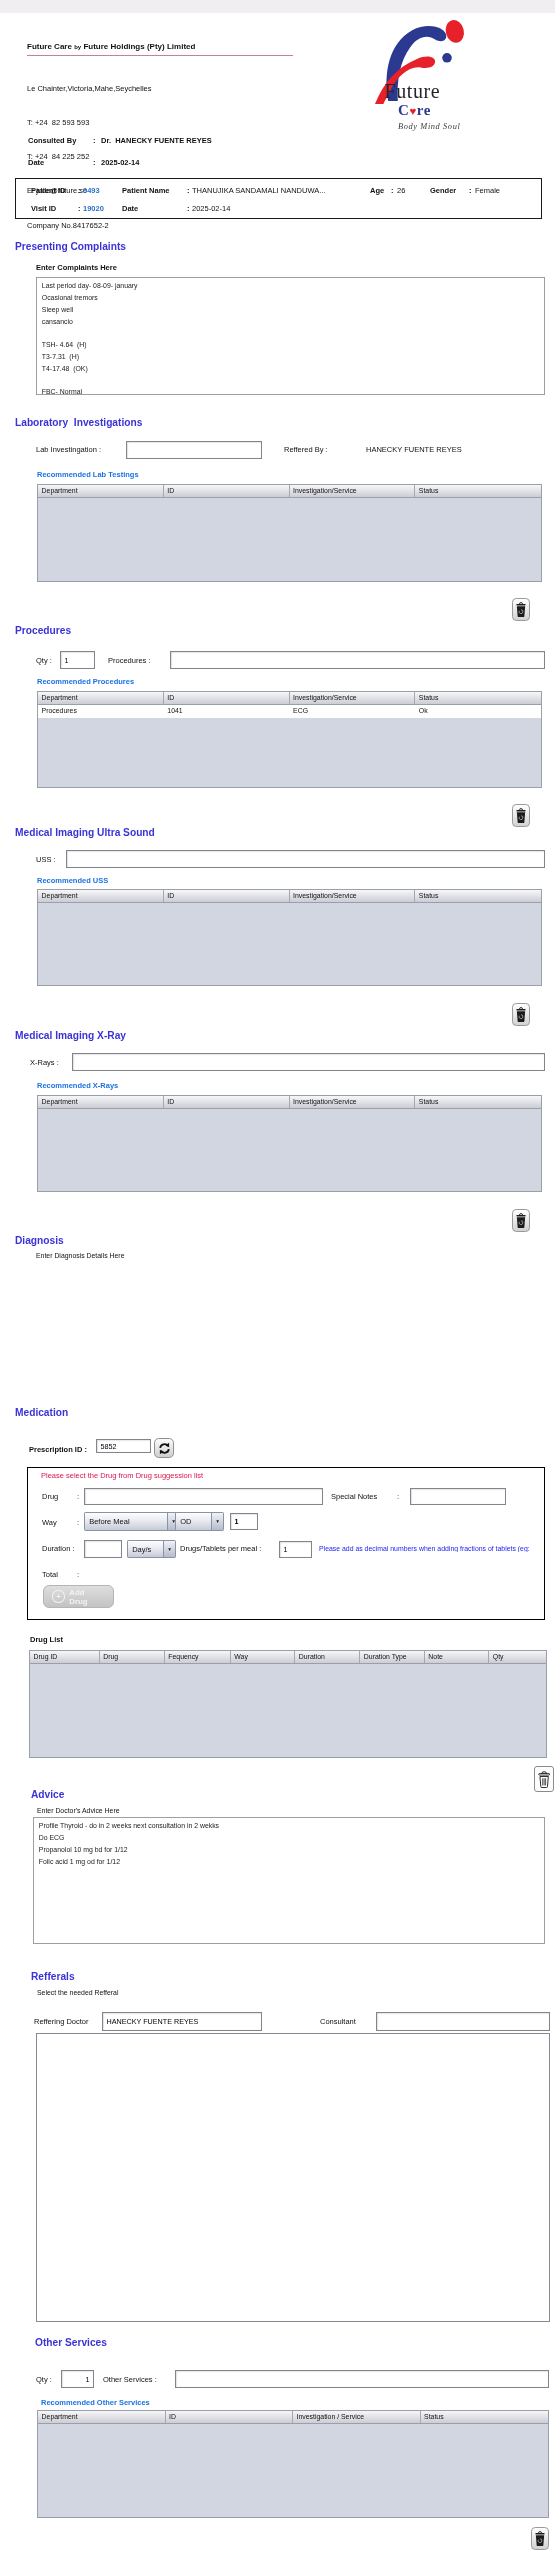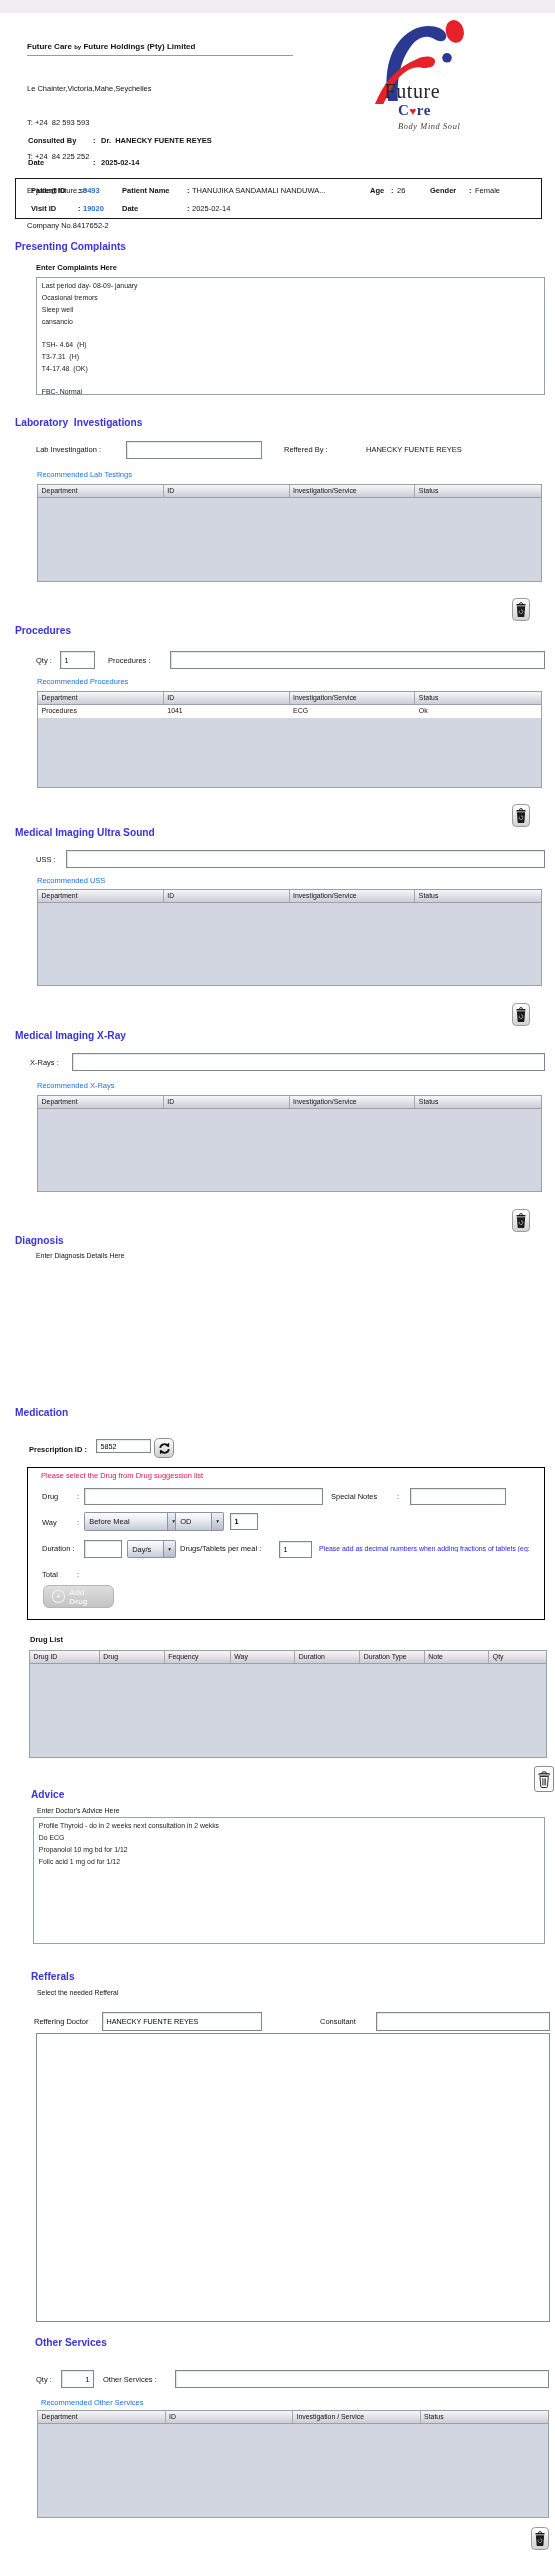--- a/index.html
+++ b/index.html
@@ -1,21 +1,21 @@
 <!DOCTYPE html>
 <html style="font-size:9.6px"><head>
 <meta charset="utf-8">
 <style>
   html,body{margin:0;padding:0;background:#ffffff;}
   #page{position:relative;width:556px;height:2576px;background:#ffffff;overflow:hidden;
         font-family:"Liberation Sans",sans-serif;color:#111;}
   .abs{position:absolute;}
   .topstrip{background:#f0eef0;}
   .sec-title{font-size:10.2px;font-weight:bold;color:#3a33d6;white-space:pre;}
-  .sub-link{font-size:7.5px;font-weight:normal;color:#1b72e3;white-space:pre;}
+  .sub-link{font-size:7.5px;font-weight:bold;color:#1b72e3;white-space:pre;}
   .lbl{font-size:7.5px;white-space:pre;}
   .blbl{font-size:7.5px;font-weight:bold;white-space:pre;}
   .smlbl{font-size:6.9px;white-space:pre;}
   .blue-val{color:#2d6fc9;font-weight:bold;}
   .win-input{background:#fff;border:0.6px solid #80858e;box-shadow:inset 0.6px 0.6px 1.2px rgba(0,0,0,.18);
              font-family:"Liberation Sans",sans-serif;font-size:7.2px;padding:0 3.6px;box-sizing:border-box;}
   .txtarea{background:#fff;border:0.6px solid #9aa0a8;font-family:"Liberation Sans",sans-serif;
            font-size:6.9px;line-height:1.7;padding:2.4px 4.8px;box-sizing:border-box;resize:none;
            overflow:hidden;white-space:pre-wrap;color:#1a1a1a;width:100%;height:100%;}
   .tbl{border:0.6px solid #9aa0aa;background:#d2d6e0;box-sizing:border-box;}

